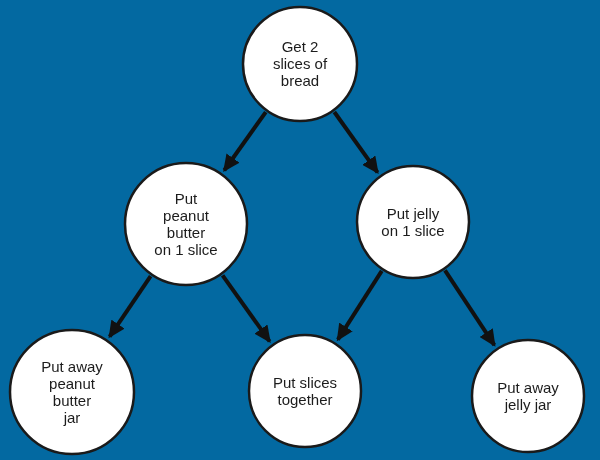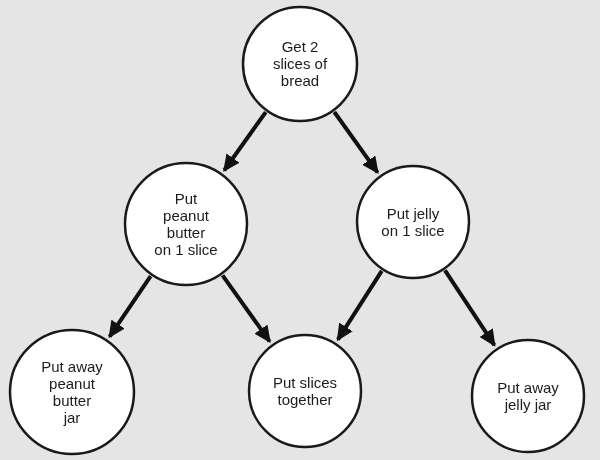--- a/index.html
+++ b/index.html
@@ -4,21 +4,21 @@
 <style>
   html, body {
     margin: 0;
     padding: 0;
     background: #ffffff;
   }
   .canvas-wrap {
     position: relative;
     width: 600px;
     height: 460px;
-    background: #e5e5e5;
+    background: #0369a1;
     overflow: hidden;
     font-family: "Liberation Sans", sans-serif;
   }
   svg text {
     font-family: "Liberation Sans", sans-serif;
     font-size: 15px;
     fill: #1c1c1c;
   }
 </style>
 </head>

